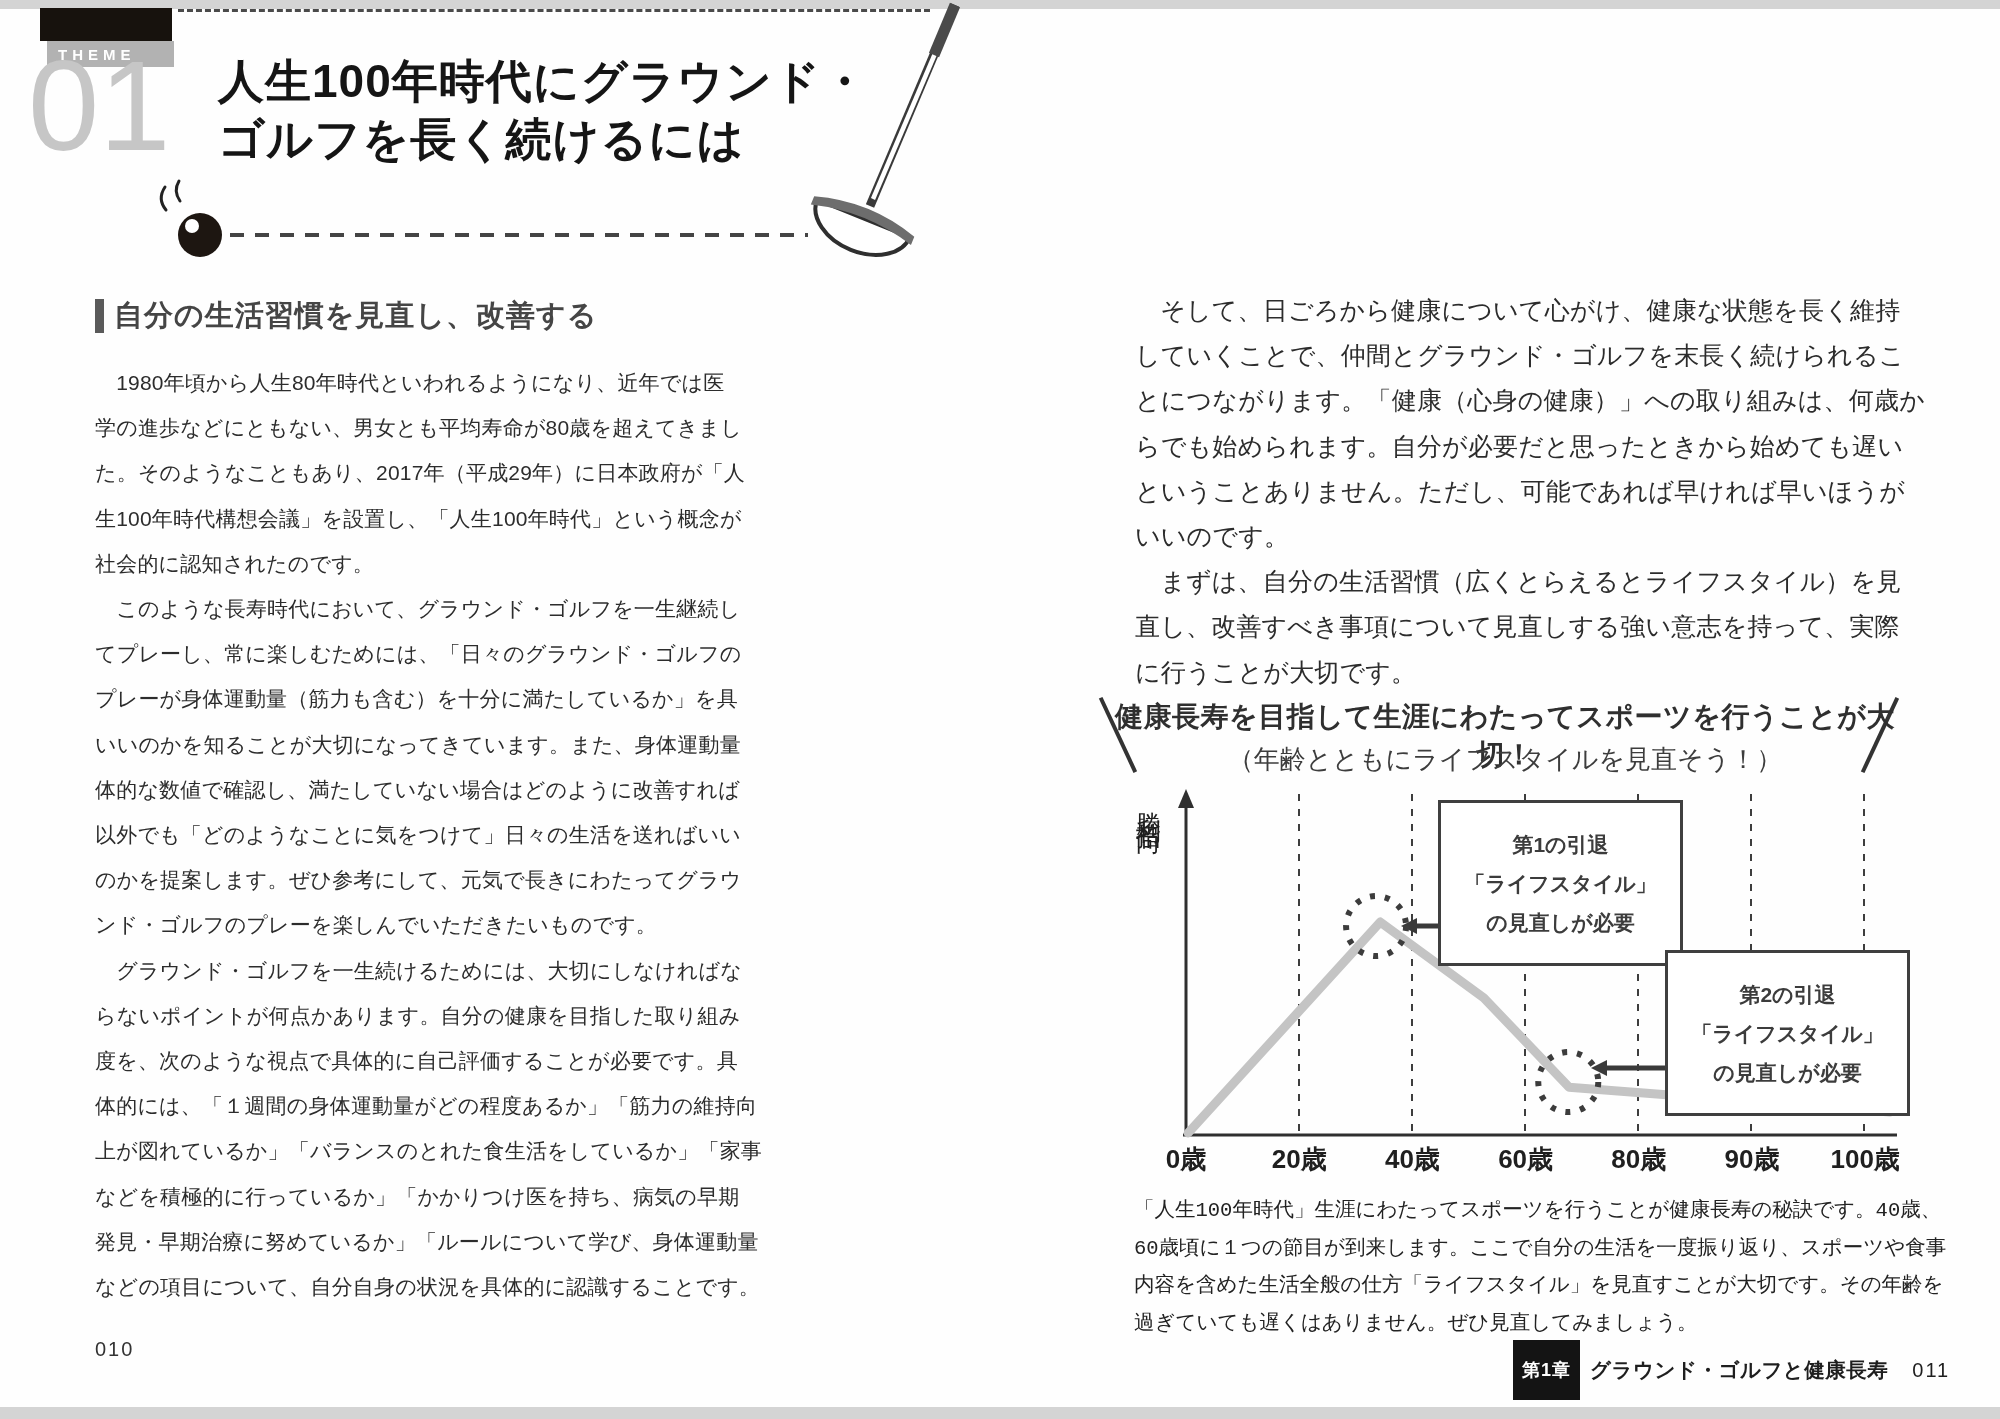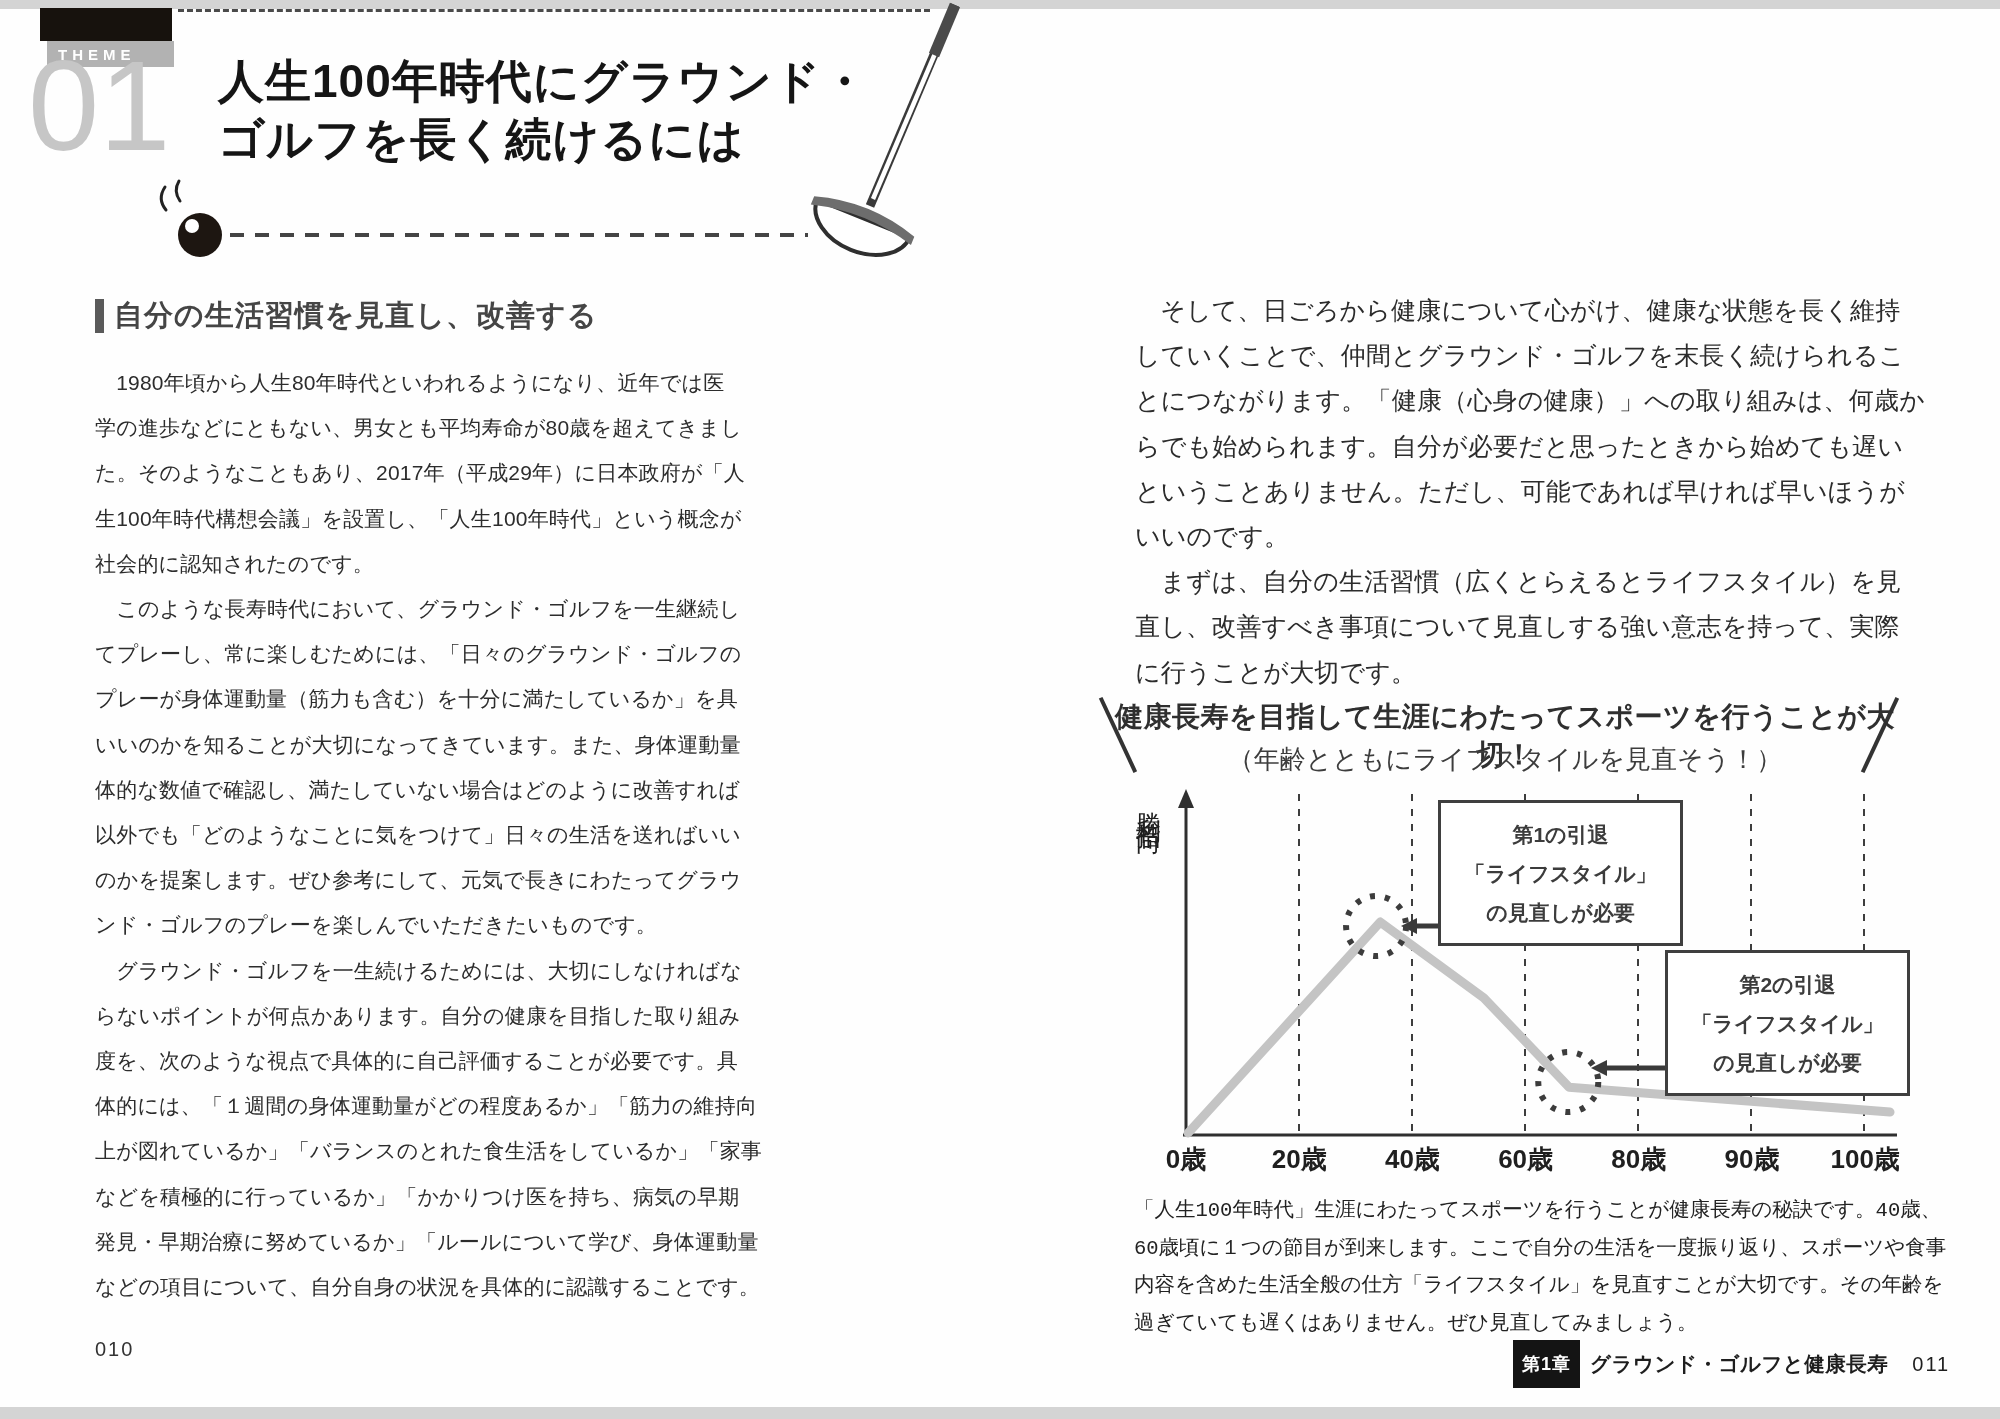--- a/index.html
+++ b/index.html
@@ -37,34 +37,34 @@
   .fig-subtitle{position:absolute;left:1105px;top:742px;width:800px;text-align:center;
              font-size:26px;font-weight:400;color:#3d3d3d;}
   .slash{position:absolute;width:3.5px;height:82px;background:#333;}
   .slash.left{left:1116px;top:694px;transform:rotate(-25deg);}
   .slash.right{left:1878px;top:694px;transform:rotate(25deg);}
   .figure{position:absolute;left:1125px;top:780px;width:790px;height:400px;}
   .figure svg{position:absolute;left:0;top:0;}
   .ylabel{position:absolute;left:8px;top:12px;writing-mode:vertical-rl;text-orientation:upright;
           font-size:25px;font-weight:500;letter-spacing:6px;color:#1f1f1f;}
   .tick{position:absolute;top:362px;transform:translateX(-50%);font-size:26px;font-weight:600;color:#1f1f1f;white-space:nowrap;}
-  .callout{position:absolute;width:245px;height:146px;background:#ffffff;border:3.5px solid #3f3f3f;
+  .callout{position:absolute;width:245px;height:166px;background:#ffffff;border:3.5px solid #3f3f3f;
            box-sizing:border-box;display:flex;flex-direction:column;justify-content:center;
            text-align:center;font-size:21px;font-weight:bold;color:#3c3c3c;line-height:39px;}
   .callout.c1{left:313px;top:20px;}
   .callout.c2{left:540px;top:170px;}
 
   .fig-caption{position:absolute;left:1134px;top:1192px;width:790px;font-family:Liberation Mono, monospace;}
   .fig-caption .tline{font-size:20.5px;line-height:37.5px;color:#222;white-space:nowrap;}
 
   
   .pagenum-left{position:absolute;left:95px;top:1338px;font-size:20px;color:#333;letter-spacing:2px;}
   .footer-right{position:absolute;left:1513px;top:1340px;display:flex;align-items:center;}
   .chapter-chip{background:#141414;color:#ffffff;font-size:18px;font-weight:bold;
-                padding:12px 9px;letter-spacing:1px;}
+                padding:18px 9px;letter-spacing:1px;}
   .chapter-title{font-size:20.5px;font-weight:600;color:#1e1e1e;margin-left:10px;letter-spacing:0.5px;}
   .pagenum-right{font-size:20px;color:#1e1e1e;margin-left:24px;letter-spacing:2px;}
 </style>
 </head>
 <body>
 
 <div class="spread">
   <div class="edge top"></div>
   <div class="edge bottom"></div>
 

